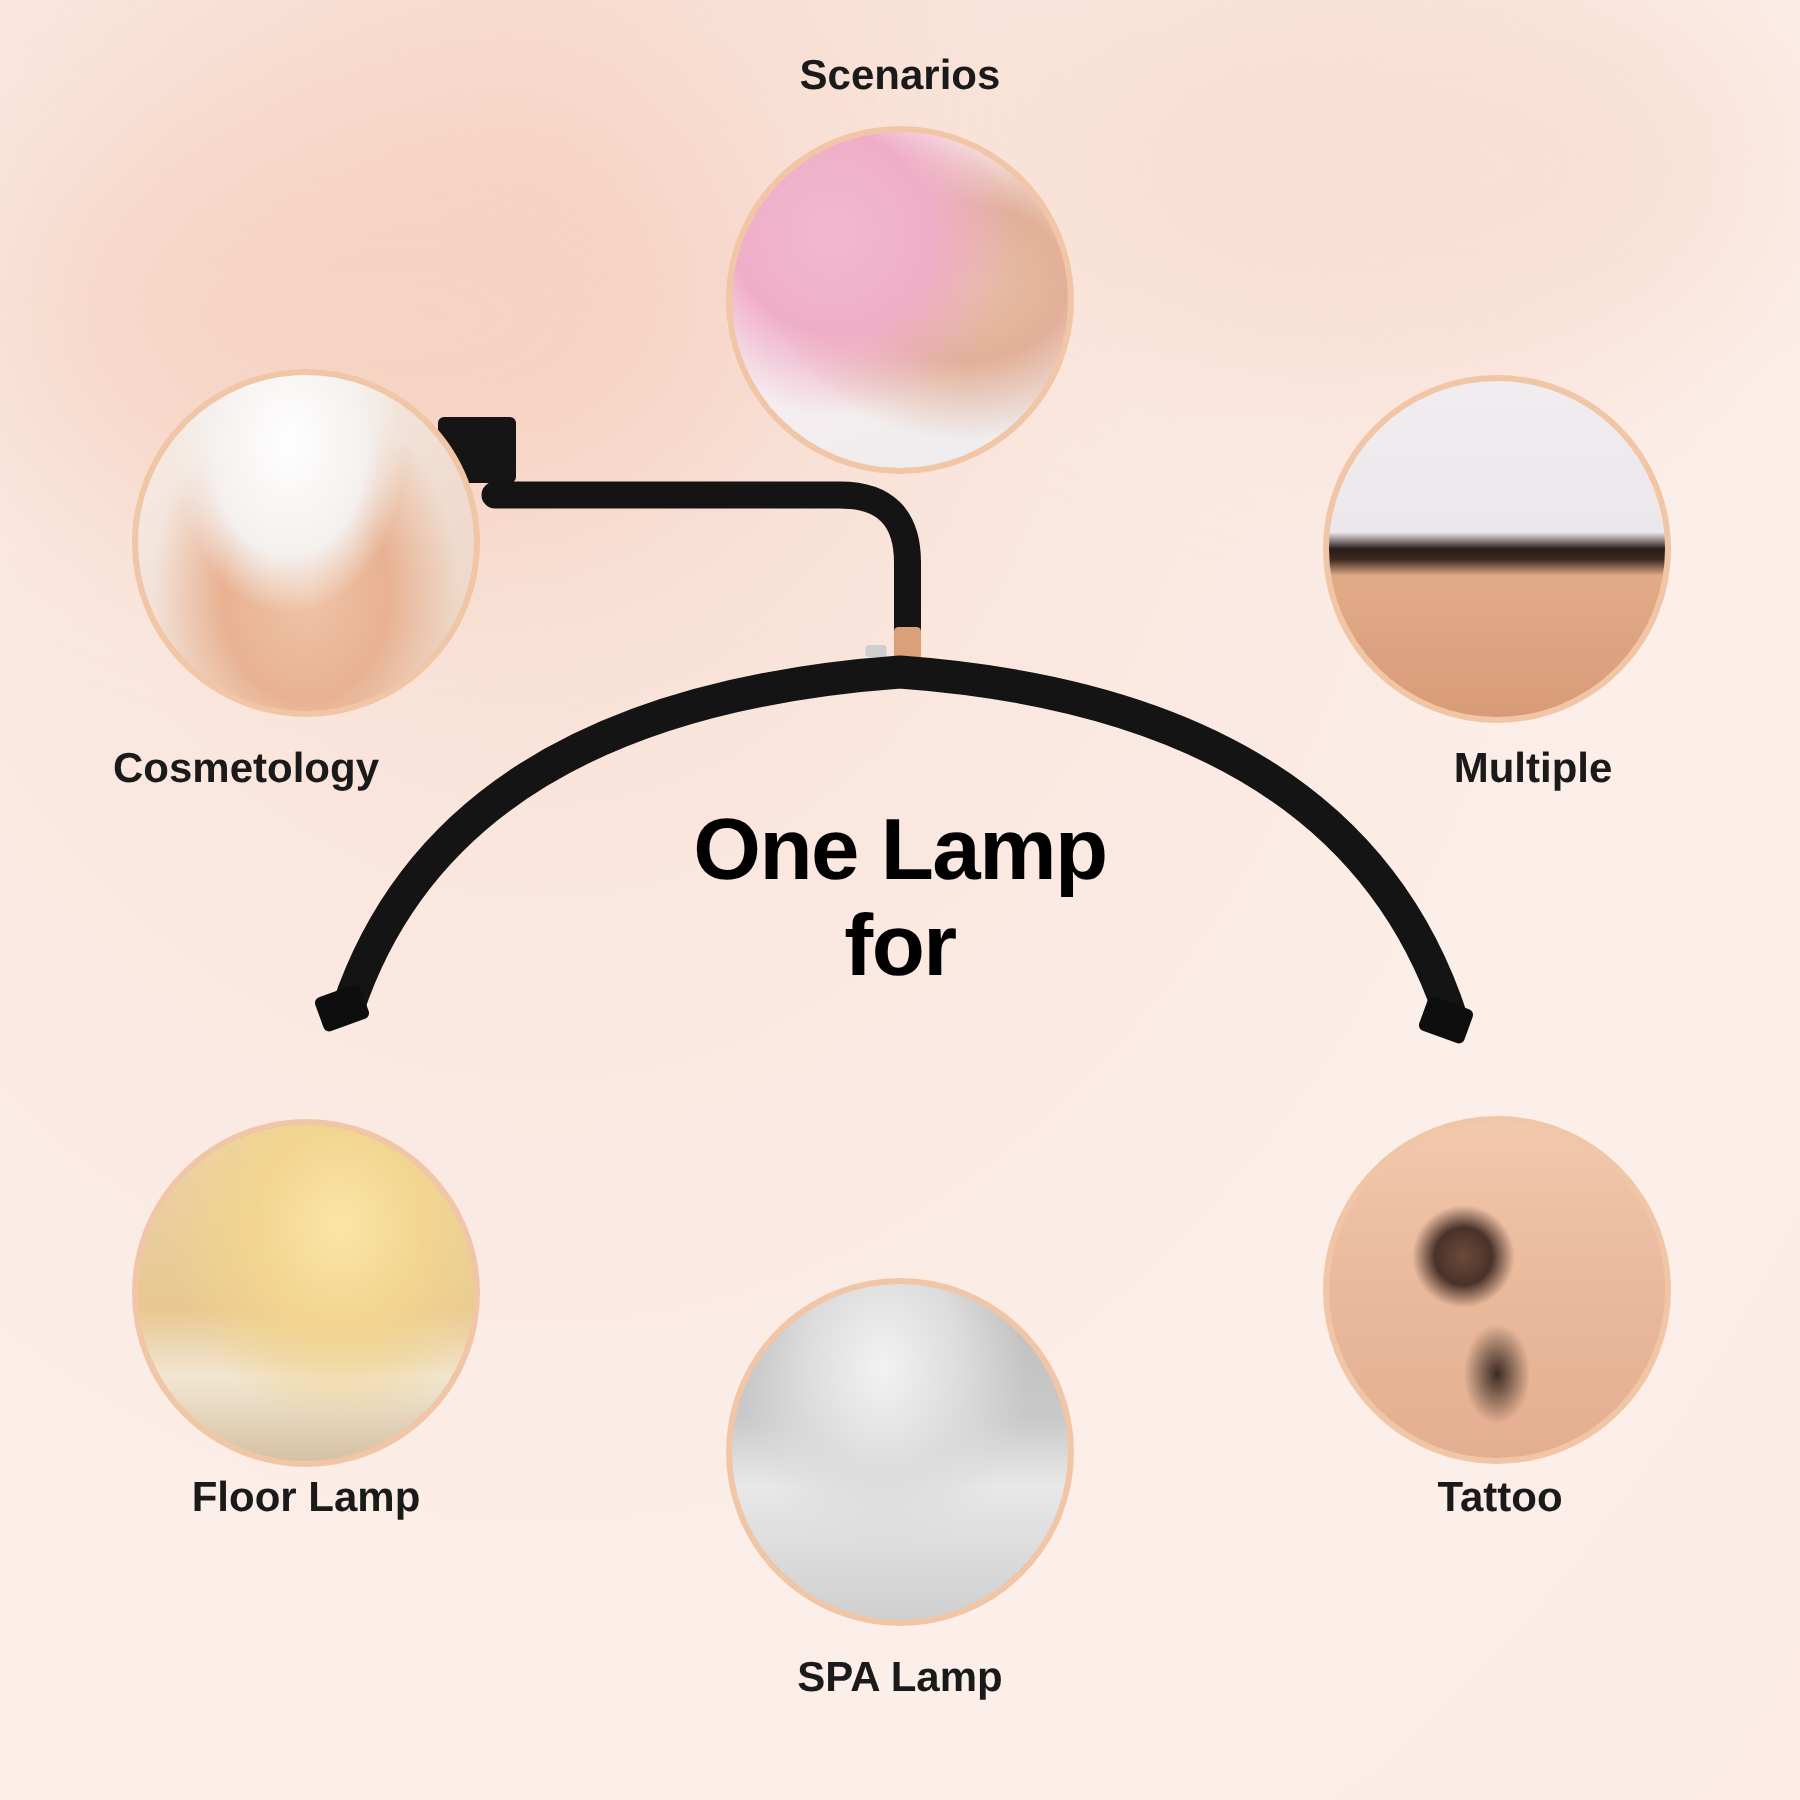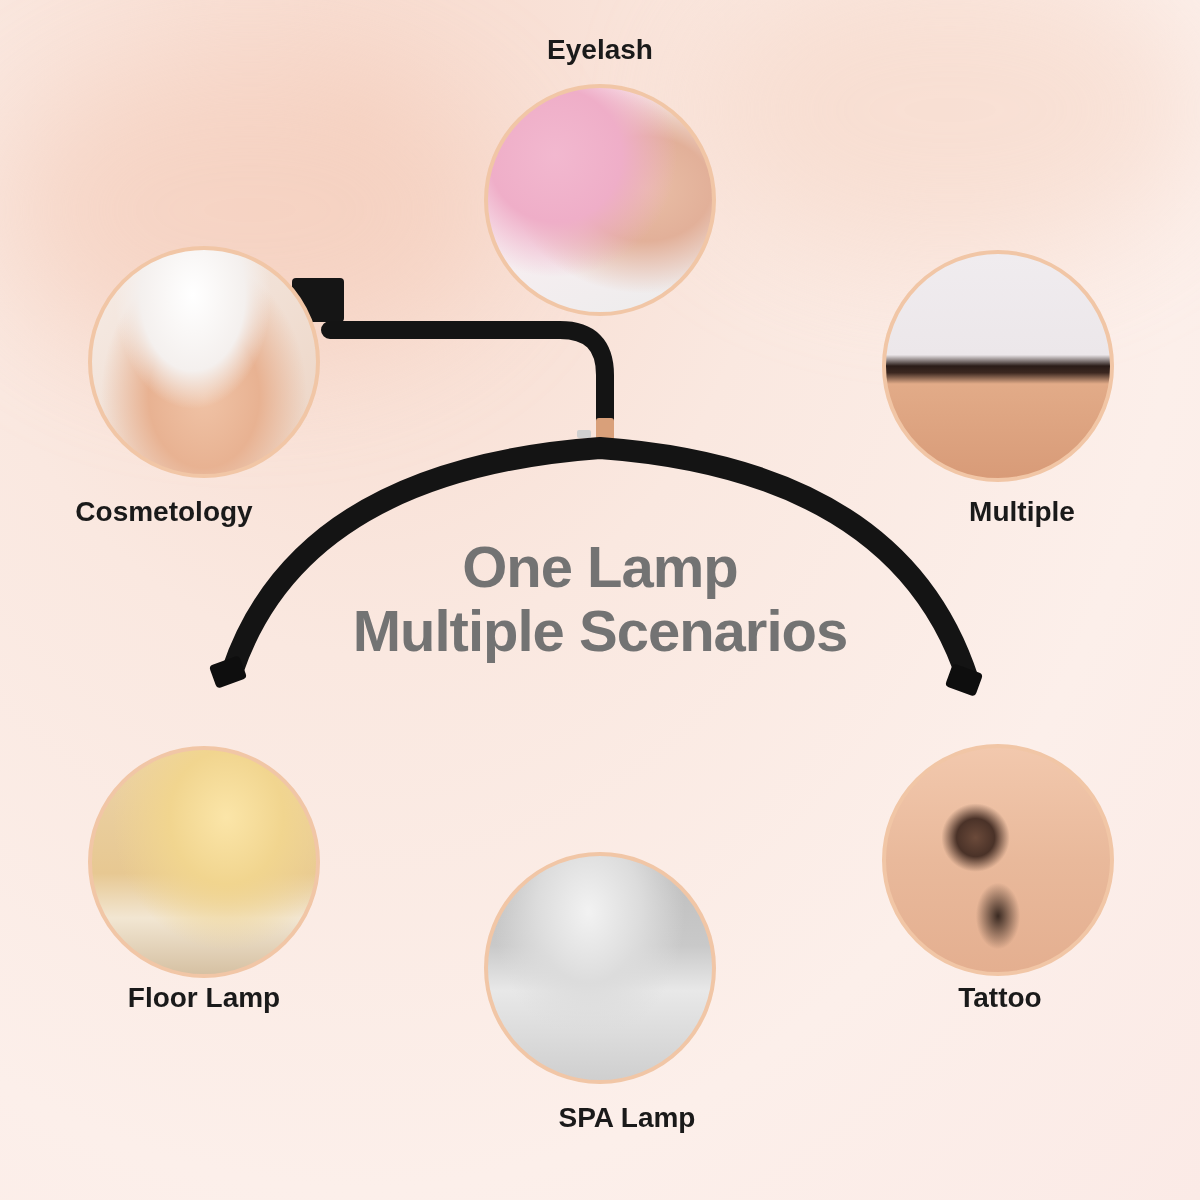--- a/index.html
+++ b/index.html
@@ -14,21 +14,21 @@
       border:4px solid #f1c6a6;
       overflow:hidden; box-sizing:border-box;
     }
     .label {
       position:absolute; font-weight:bold; color:#1a1a1a;
       font-size:28px; text-align:center; white-space:nowrap;
       transform:translateX(-50%);
     }
     .headline {
       position:absolute; left:600px; top:535px; transform:translateX(-50%);
-      text-align:center; font-weight:bold; color:#737373;
+      text-align:center; font-weight:bold; color:#000000;
       font-size:58px; line-height:64px; letter-spacing:-1px;
     }
     .headline div { white-space:nowrap; }
     svg.lamp { position:absolute; left:0; top:0; }
   </style>
 </head>
 <body>
 
 <div class="bg-blob" style="left:0;top:60px;width:500px;height:300px;background:#f4cbb8;"></div>
 <div class="bg-blob" style="left:700px;top:-40px;width:500px;height:300px;background:#f6d6c6;"></div>
@@ -41,21 +41,21 @@
 
   <rect x="596" y="418" width="18" height="30" rx="3" fill="#d9a07a"></rect>
   <rect x="577" y="430" width="14" height="8" rx="2" fill="#cfcfcf"></rect>
 
   <path d="M232 672 Q300 470 600 448 Q900 470 968 680" fill="none" stroke="#141414" stroke-width="22" stroke-linecap="butt"></path>
 
   <rect x="212" y="660" width="32" height="24" rx="4" transform="rotate(-20 228 672)" fill="#0e0e0e"></rect>
   <rect x="948" y="668" width="32" height="24" rx="4" transform="rotate(20 964 680)" fill="#0e0e0e"></rect>
 </svg>
 
-<div class="label" style="left:600px;top:34px;">Eyelash</div>
+<div class="label" style="left:600px;top:34px;">Scenarios</div>
 <div class="circle" style="left:484px;top:84px;width:232px;height:232px;background:
        radial-gradient(ellipse at 30% 30%, #f2b8cf 0%, #efaec8 30%, transparent 55%),
        radial-gradient(ellipse at 70% 45%, #e9bea6 0%, #e2b099 30%, transparent 60%),
        linear-gradient(160deg,#ffffff 0%,#f6eef0 60%,#ececec 100%);"></div>
 
 <div class="circle" style="left:88px;top:246px;width:232px;height:232px;background:
        radial-gradient(ellipse at 45% 20%, #ffffff 0%, #f4f0ee 30%, transparent 45%),
        radial-gradient(ellipse at 50% 65%, #f0c3a6 0%, #e8b292 35%, transparent 65%),
        linear-gradient(135deg,#f6ece6 0%,#ecd4c4 100%);"></div>
 <div class="label" style="left:164px;top:496px;">Cosmetology</div>
@@ -65,24 +65,24 @@
 <div class="label" style="left:1022px;top:496px;">Multiple</div>
 
 <div class="circle" style="left:88px;top:746px;width:232px;height:232px;background:
        radial-gradient(ellipse at 60% 30%, #fbe5a8 0%, #f1d58f 30%, transparent 60%),
        linear-gradient(180deg,#ecd3a8 0%,#e7c892 55%,#f2e6d2 75%,#d6c1a3 100%);"></div>
 <div class="label" style="left:204px;top:982px;text-align:center;">Floor Lamp</div>
 
 <div class="circle" style="left:484px;top:852px;width:232px;height:232px;background:
        radial-gradient(ellipse at 45% 25%, #f2f2f2 0%, #dcdcdc 30%, transparent 55%),
        linear-gradient(180deg,#bdbdbd 0%,#c9c9c9 40%,#e8e8e8 60%,#cfcfcf 100%);"></div>
-<div class="label" style="left:600px;top:1102px;margin-left:27px;">SPA Lamp</div>
+<div class="label" style="left:600px;top:1102px;">SPA Lamp</div>
 
 <div class="circle" style="left:882px;top:744px;width:232px;height:232px;background:
        radial-gradient(ellipse at 40% 40%, #6b4a3a 0%, #4a3228 10%, transparent 18%),
        radial-gradient(ellipse at 50% 75%, #3a2a22 0%, transparent 14%),
        linear-gradient(180deg,#f2c8ad 0%,#e9b99b 50%,#e4af90 100%);"></div>
 <div class="label" style="left:1000px;top:982px;text-align:center;">Tattoo</div>
 
 <div class="headline">
   <div>One Lamp</div>
-  <div>Multiple Scenarios</div>
+  <div>for</div>
 </div>
 
 </body></html>

